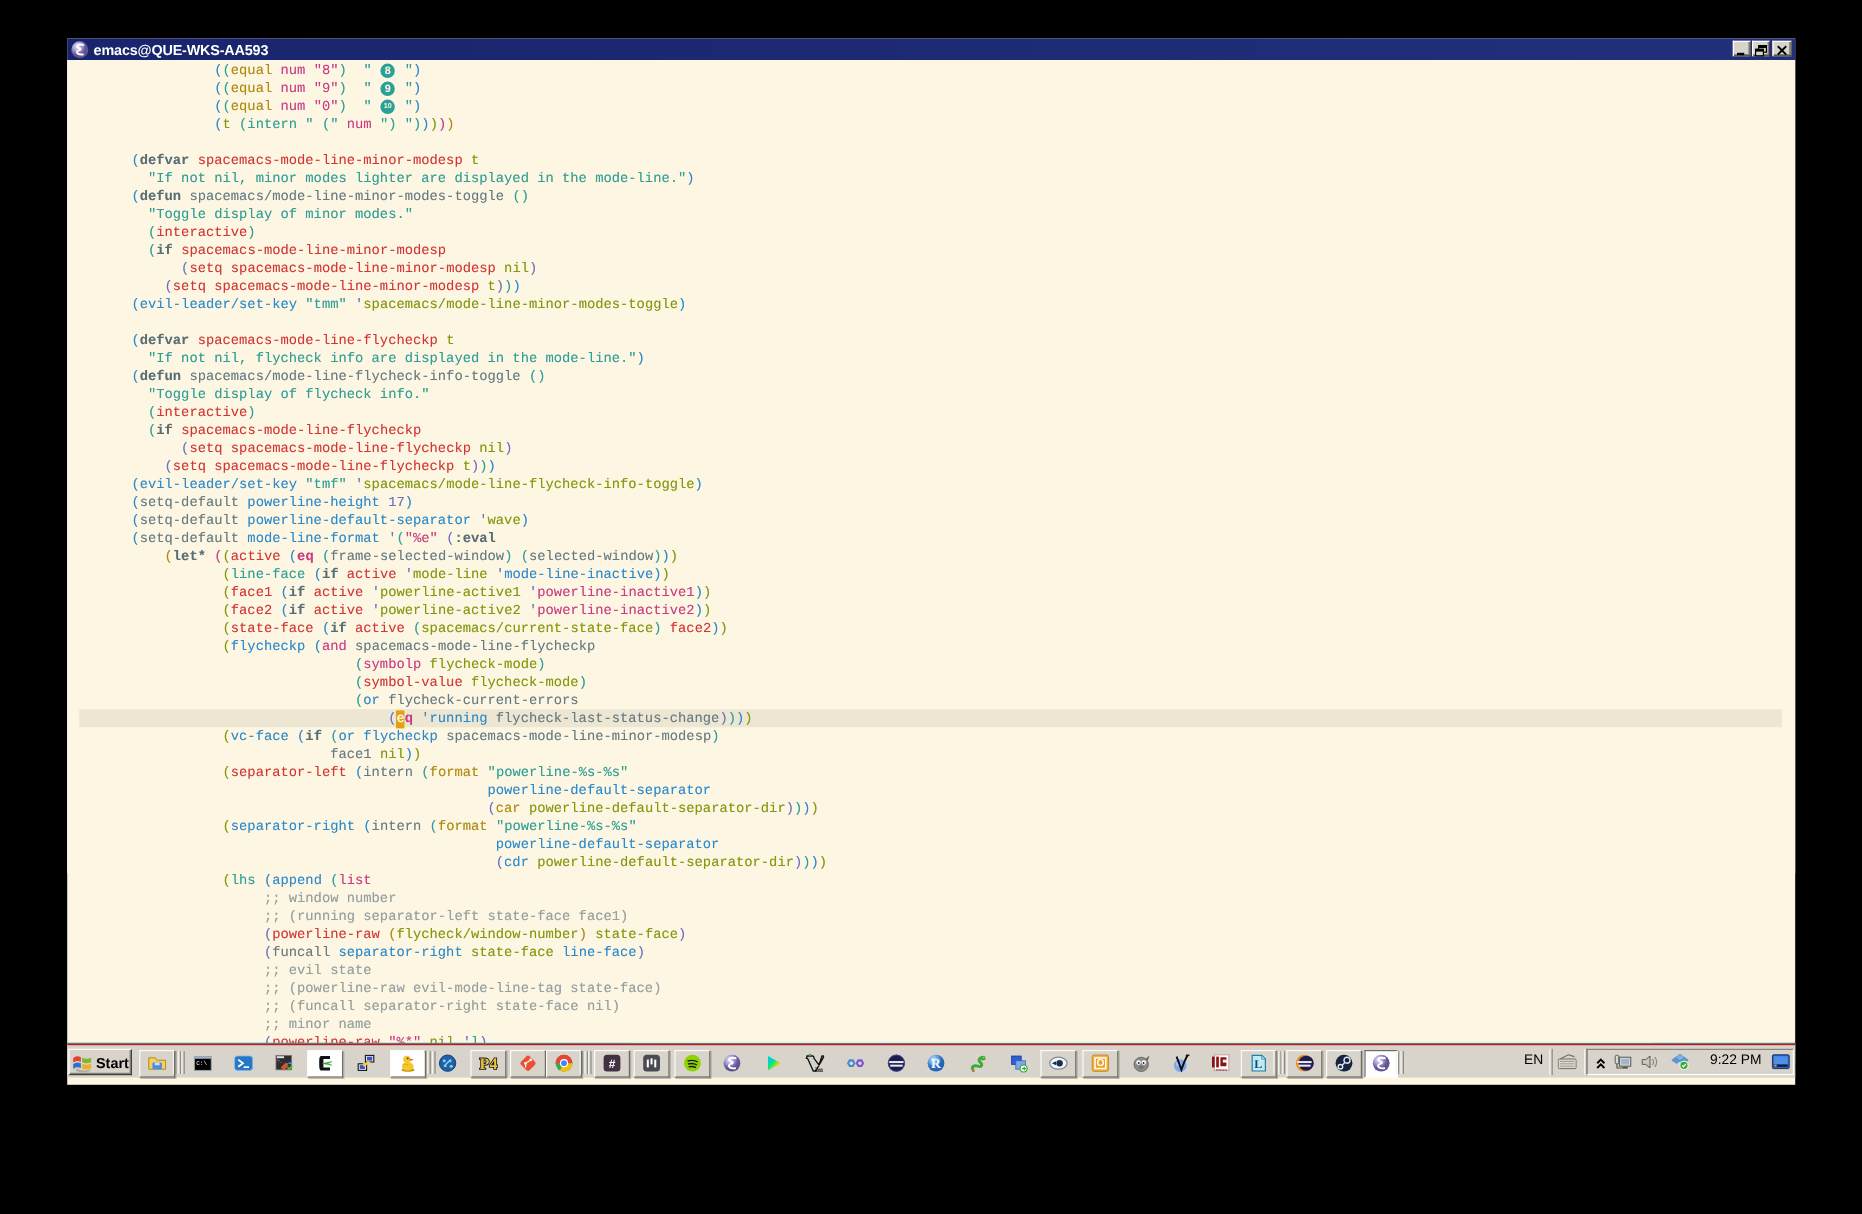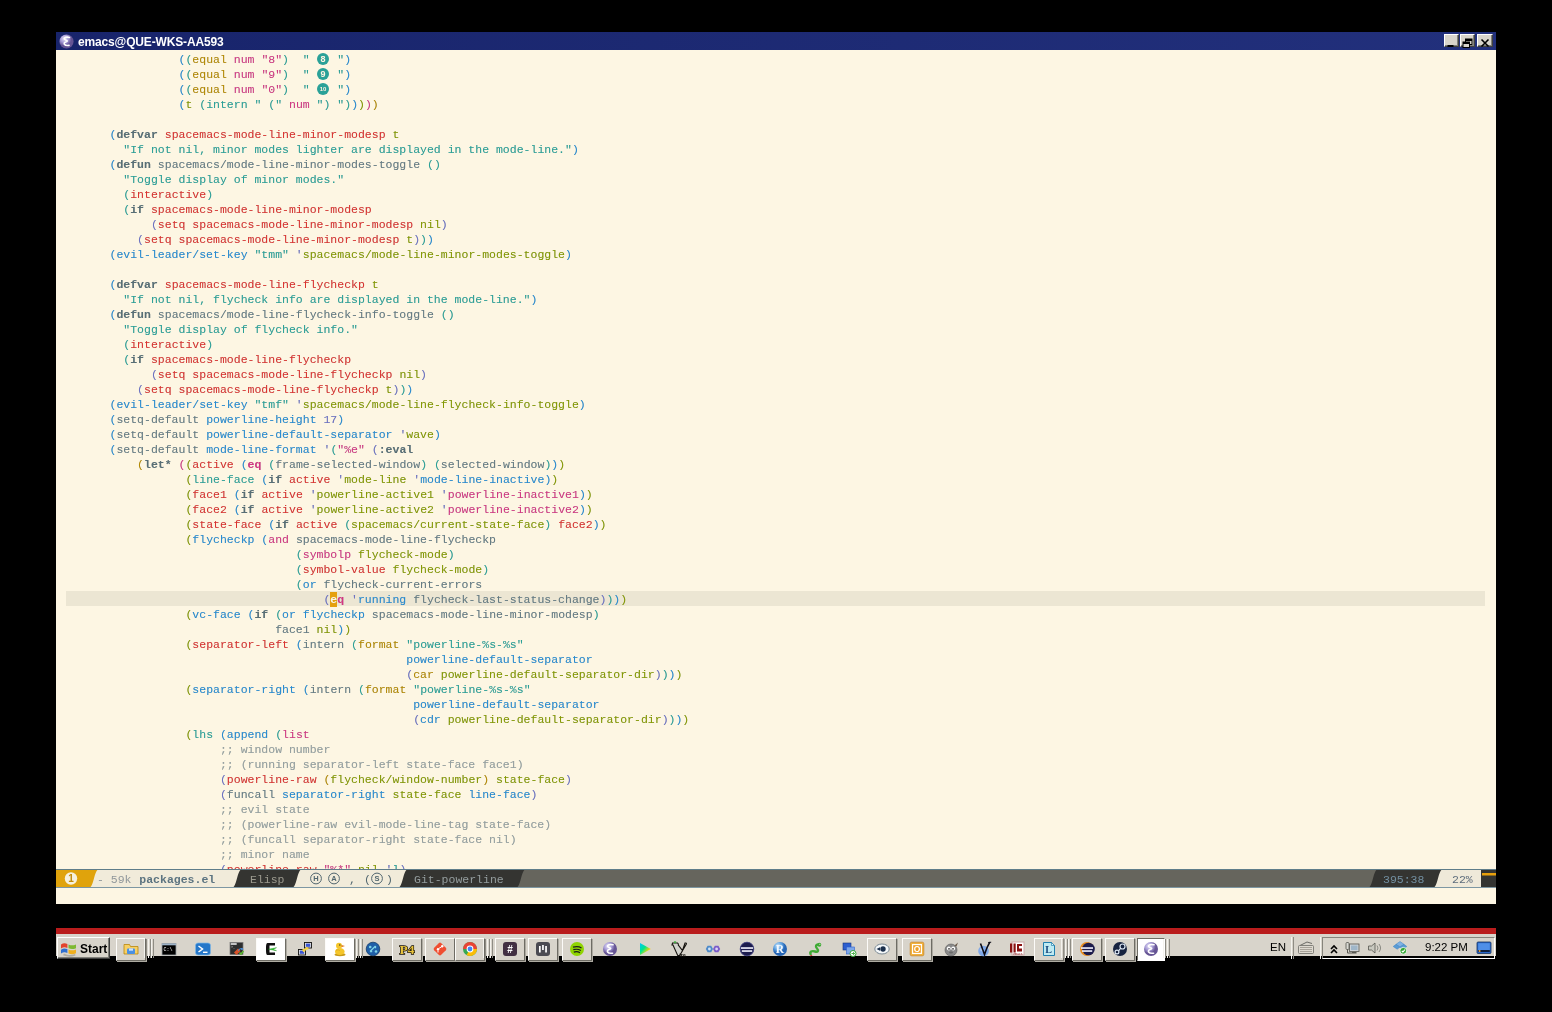--- a/index.html
+++ b/index.html
@@ -3,21 +3,21 @@
 <style>
 html,body{margin:0;padding:0;background:#000;width:1552px;height:1012px;overflow:hidden}
 #screen{position:absolute;left:56px;top:32px;width:1440px;height:696px;background:#fdf6e3;font-family:"Liberation Sans",sans-serif}
 #titlebar{position:absolute;left:0;top:0;width:1440px;height:18px;background:linear-gradient(90deg,#18246b,#22307c)}
 #title{position:absolute;left:22px;top:2.5px;font-size:12px;font-weight:bold;color:#fff;letter-spacing:-0.15px}
 #editor{position:absolute;left:0;top:18px;width:1440px;height:837px;background:#fdf6e3;overflow:hidden}
 #hll{position:absolute;left:10px;top:541px;width:1419px;height:15px;background:#ece6d3}
 #code{position:absolute;left:53.5px;top:1.5px;margin:0;font-family:"Liberation Mono",monospace;font-size:11.5px;line-height:15px;color:#657b83;white-space:pre;text-shadow:0 0 0.5px rgba(101,123,131,0.35)}
 #code i{font-style:normal}
 #echo{position:absolute;left:0;top:856px;width:1440px;height:16px;background:#fdf6e3}
-#taskbar{position:absolute;left:0;top:896px;width:1440px;height:28px;background:#d8d4cb;border-top:6px solid #b91c1c;box-sizing:border-box}
+#taskbar{position:absolute;left:0;top:838px;width:1440px;height:28px;background:#d8d4cb;border-top:1px solid #b91c1c;box-sizing:border-box}
 .tbtn{position:absolute;box-sizing:border-box;background:#d8d4cb;border-top:1px solid #fff;border-left:1px solid #fff;border-right:1px solid #404040;border-bottom:1px solid #404040;box-shadow:inset -1px -1px 0 #80807a}
 .qframe{position:absolute;box-sizing:border-box;border-top:1px solid #fcfbf8;border-left:1px solid #fcfbf8;border-right:1px solid #6e6c64;border-bottom:1px solid #6e6c64;box-shadow:1px 1px 0 #aeaba2}
 .hdl{position:absolute;width:3px;box-sizing:border-box;border-left:1px solid #f4f3ee;border-right:1px solid #8e8c84}
 .ico{position:absolute;width:16px;height:16px}
 </style></head><body>
 <div id="screen">
 <div id="titlebar">
 <svg style="position:absolute;left:3px;top:1.5px" width="15" height="15" viewBox="0 0 14 14">
 <defs>
           <radialGradient id="eg" cx="35%" cy="30%">

